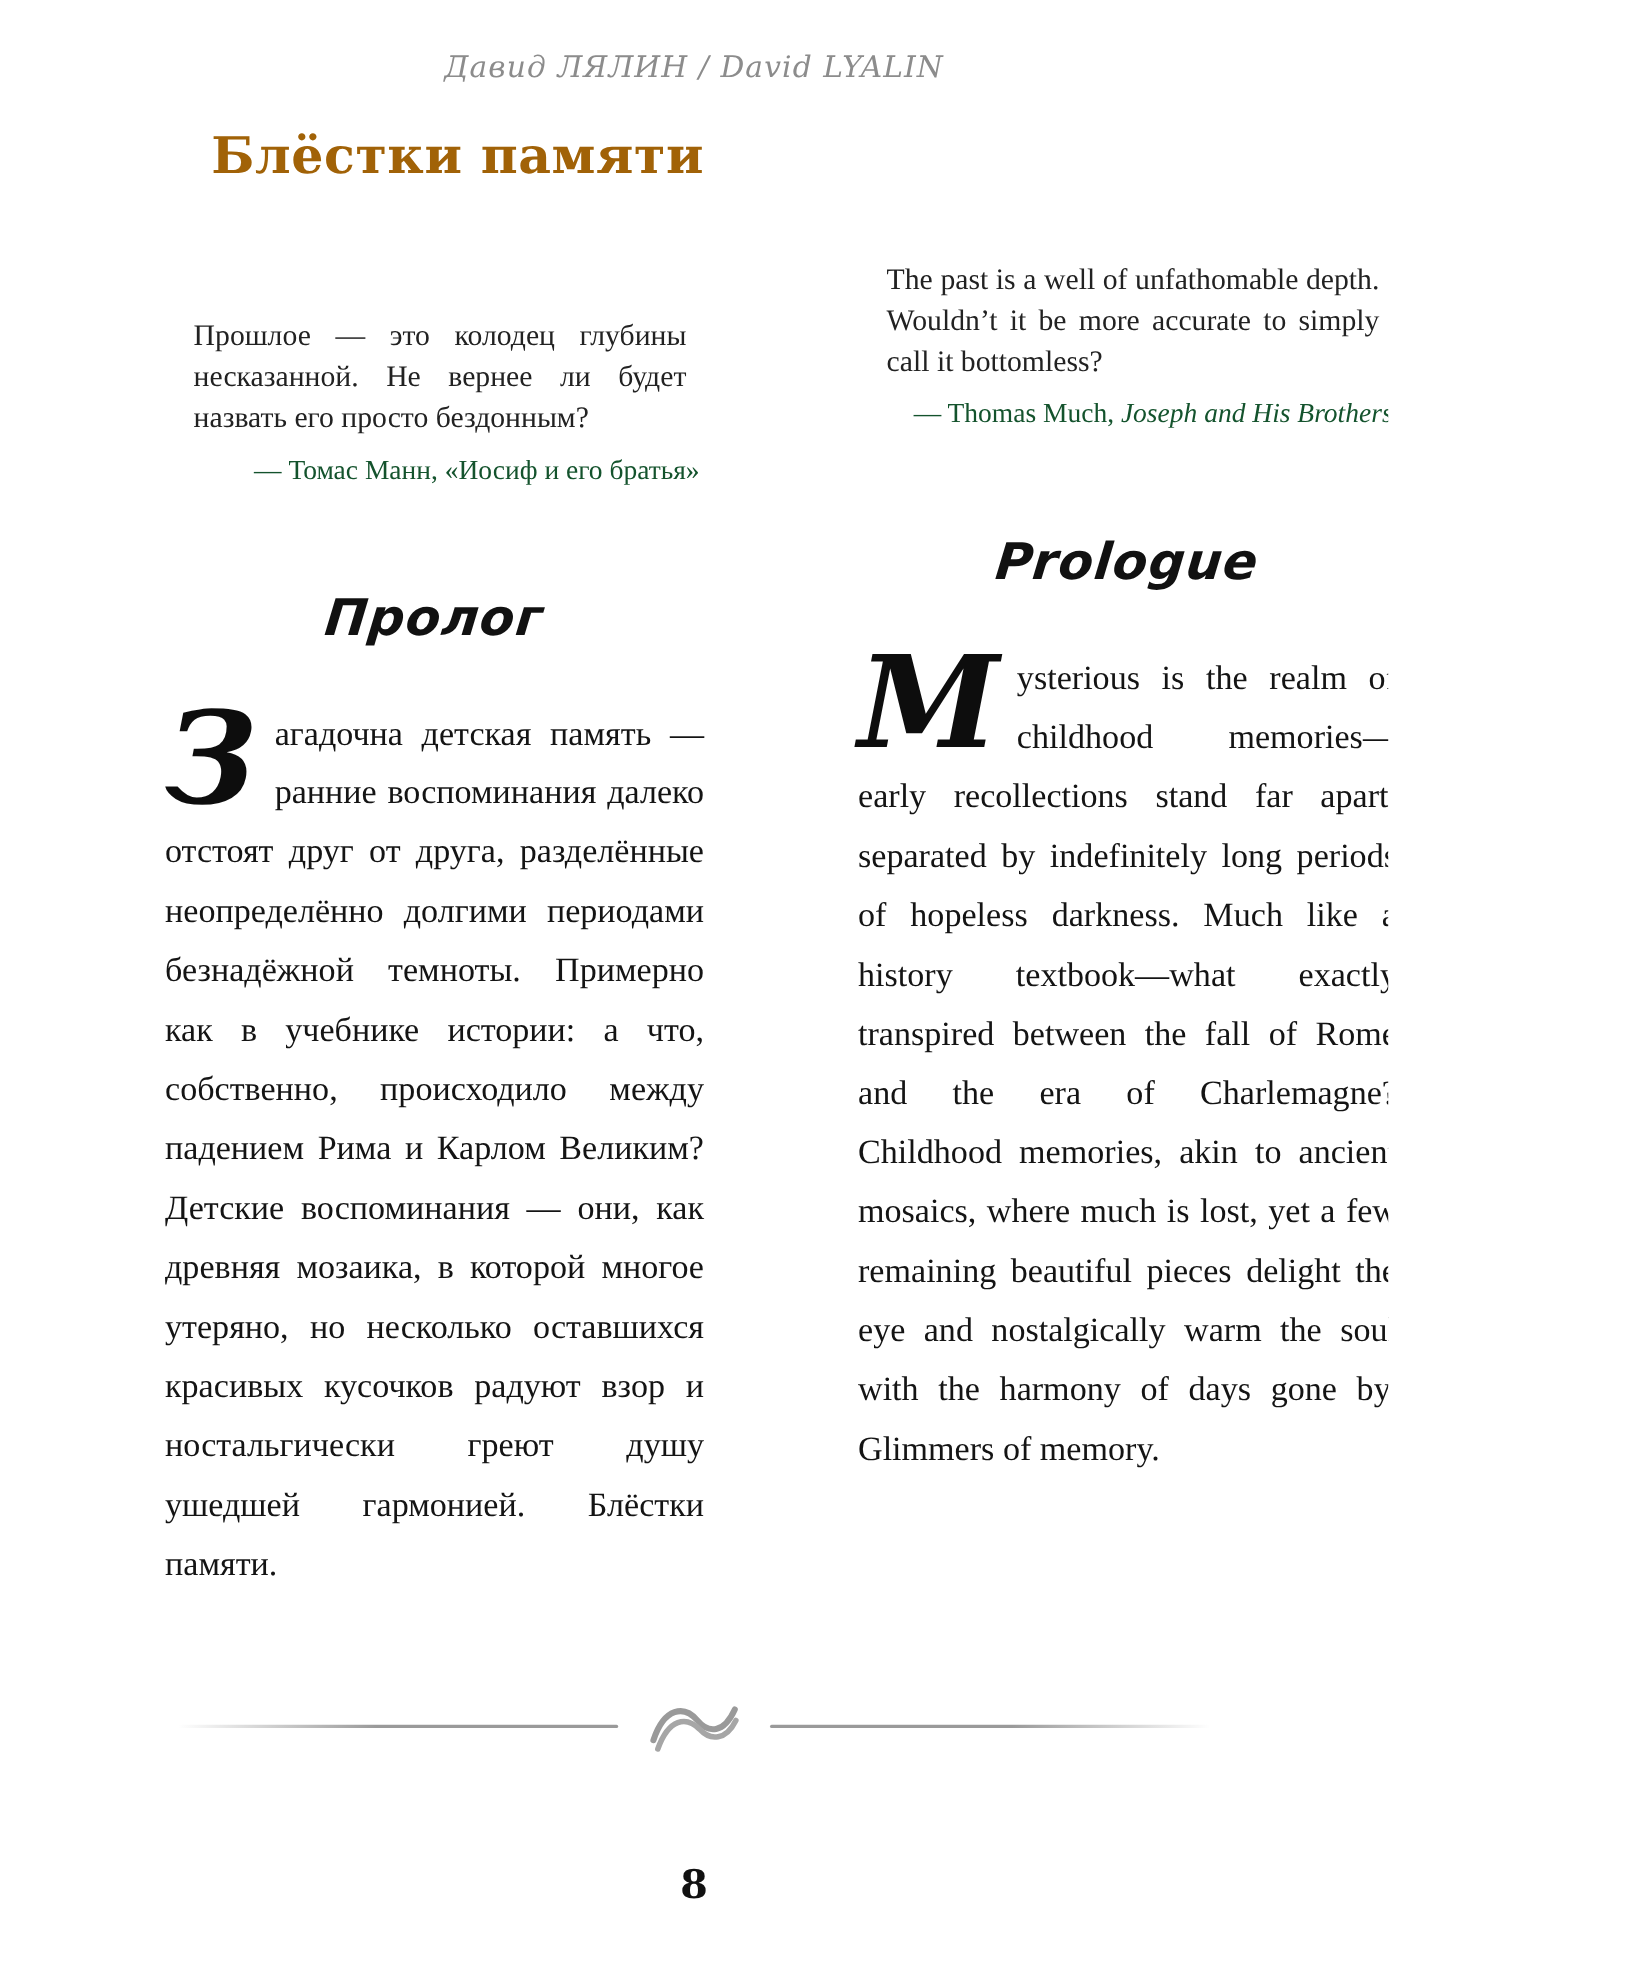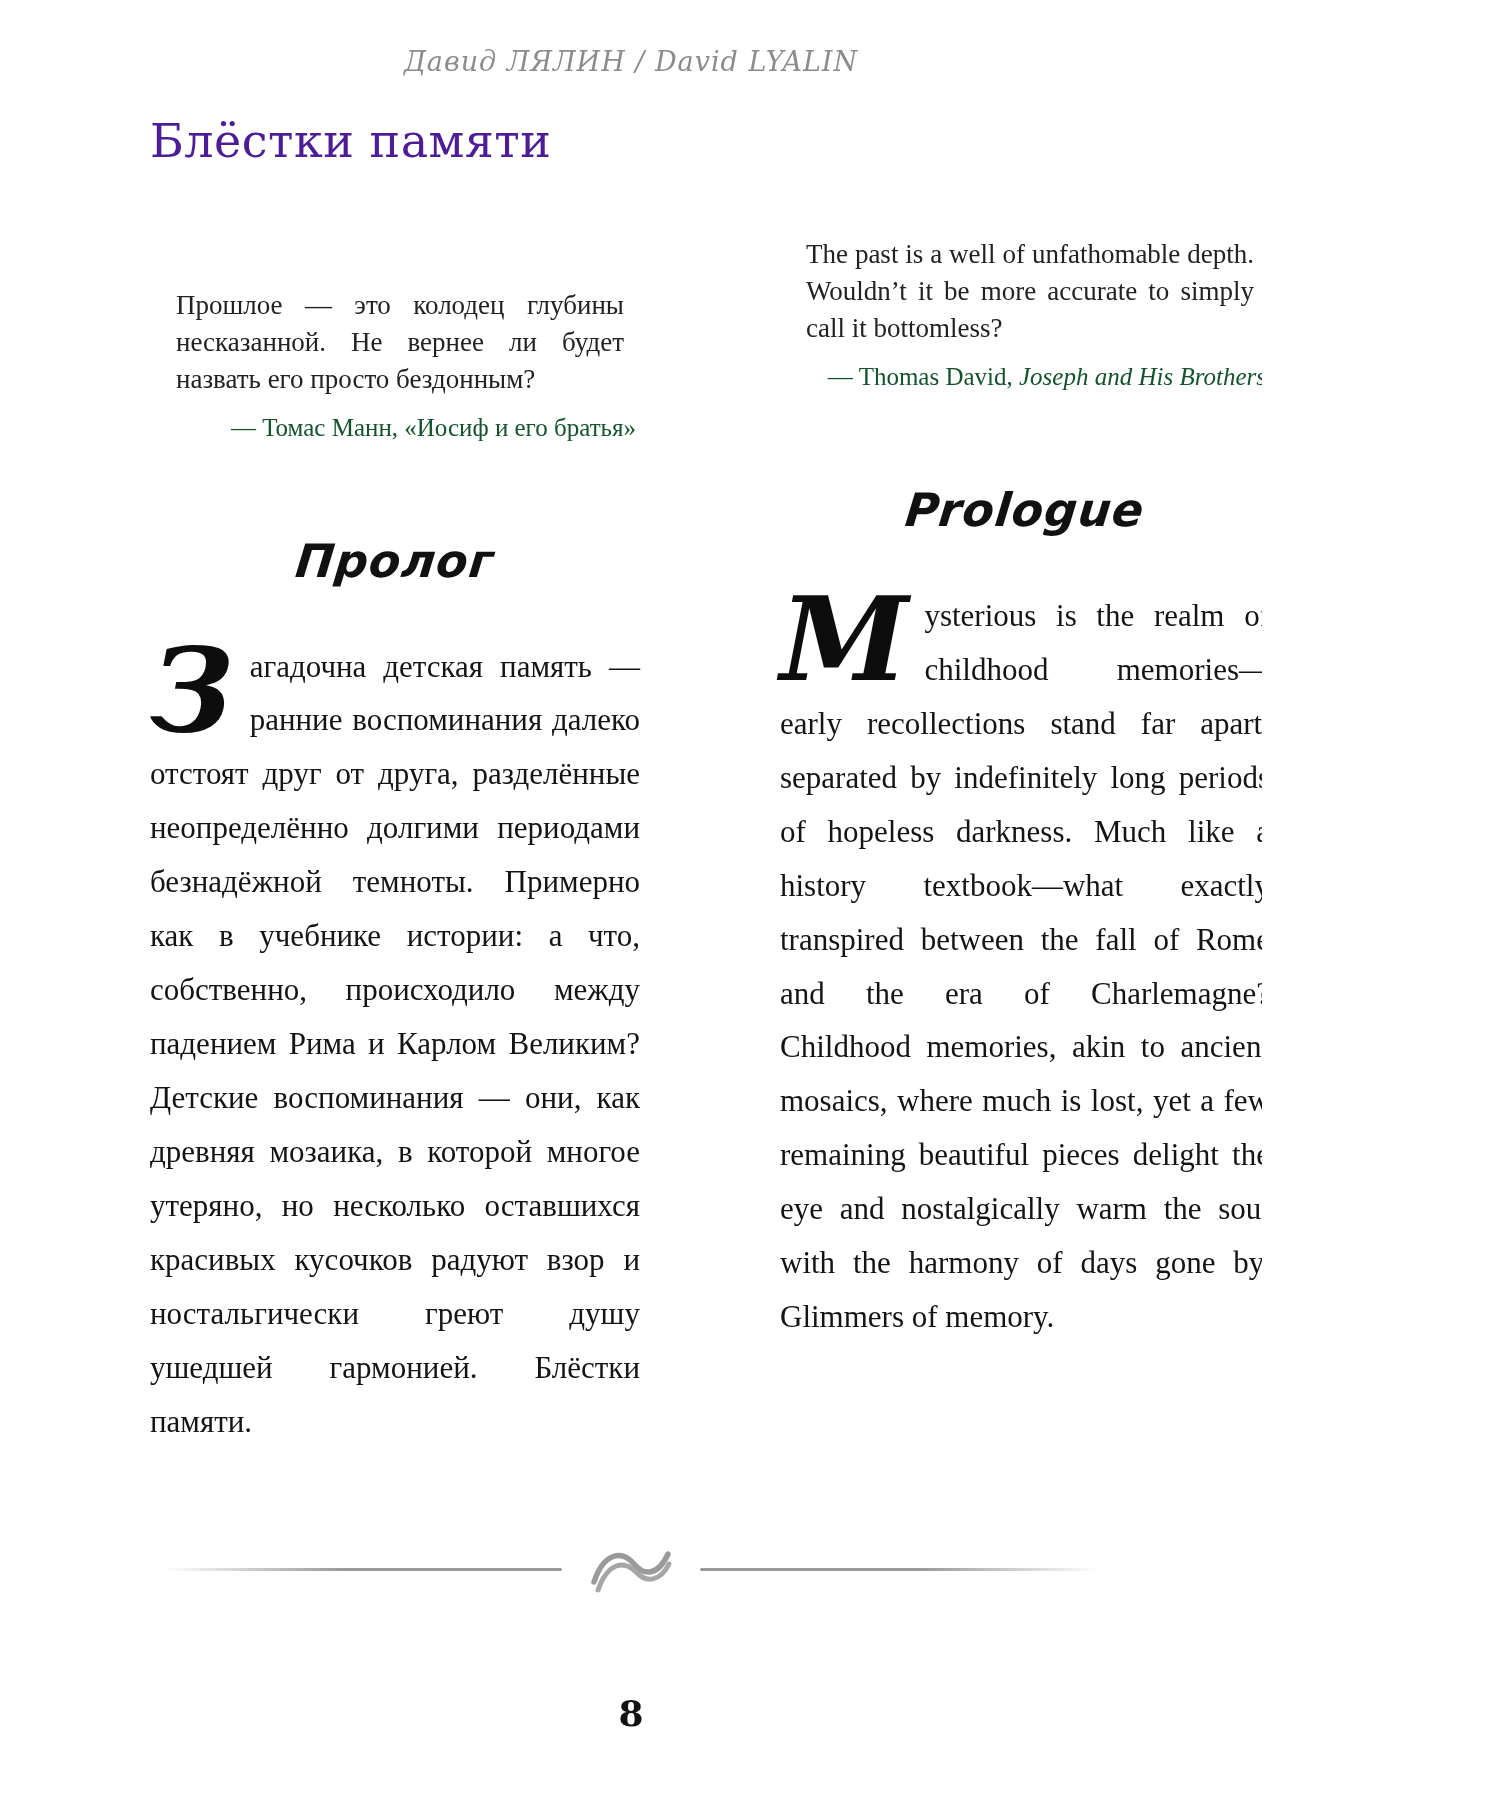--- a/index.html
+++ b/index.html
@@ -30,26 +30,26 @@
     position:absolute;
     top:116px; left:150px;
     width:1120px;
     display:grid;
     grid-template-columns:1fr 1fr;
     column-gap:140px;
   }
   .col{ min-width:0; }
   .book-title{
     font-family:"DejaVu Serif", serif;
-    font-weight:normal;
+    font-weight:bold;
     font-size:46px;
     line-height:1.1;
-    text-align:left;
+    text-align:right;
     letter-spacing:0.5px;
-    color:#4c1d95;
+    color:#a16207;
     white-space:nowrap;
   }
   .epigraph{
     margin-top:120px;
     padding:0 16px 0 26px;
     font-size:27px;
     line-height:1.37;
     text-align:justify;
     color:#222;
   }
@@ -138,21 +138,21 @@
       <div class="section-heading">Пролог</div>
 
       <p class="body-text" lang="ru"><span class="dropcap">З</span><span>агадочна детская память — ранние воспоминания далеко отстоят друг от друга, разделённые неопределённо долгими периодами безнадёжной темноты. Примерно как в учебнике истории: а что, собственно, происходило между падением Рима и Карлом Великим? Детские воспоминания — они, как древняя мозаика, в которой многое утеряно, но несколько оставшихся красивых кусочков радуют взор и ностальгически греют душу ушедшей гармонией. Блёстки памяти.</span></p>
     </div>
 
     <div class="col">
 
       <div class="epigraph" lang="en">The past is a well of unfathomable depth. Wouldn’t it be more accurate to simply call it bottomless?</div>
 
       <div class="attribution">
-        <span>— Thomas David, </span><span class="src-italic">Joseph and His Brothers</span>
+        <span>— Thomas Much, </span><span class="src-italic">Joseph and His Brothers</span>
       </div>
 
       <div class="section-heading">Prologue</div>
 
       <p class="body-text" lang="en"><span class="dropcap">M</span><span>ysterious is the realm of childhood memories—early recollections stand far apart, separated by indefinitely long periods of hopeless darkness. Much like a history textbook—what exactly transpired between the fall of Rome and the era of Charlemagne? Childhood memories, akin to ancient mosaics, where much is lost, yet a few remaining beautiful pieces delight the eye and nostalgically warm the soul with the harmony of days gone by. Glimmers of memory.</span></p>
     </div>
 
   </div>
 
   <div class="divider">

